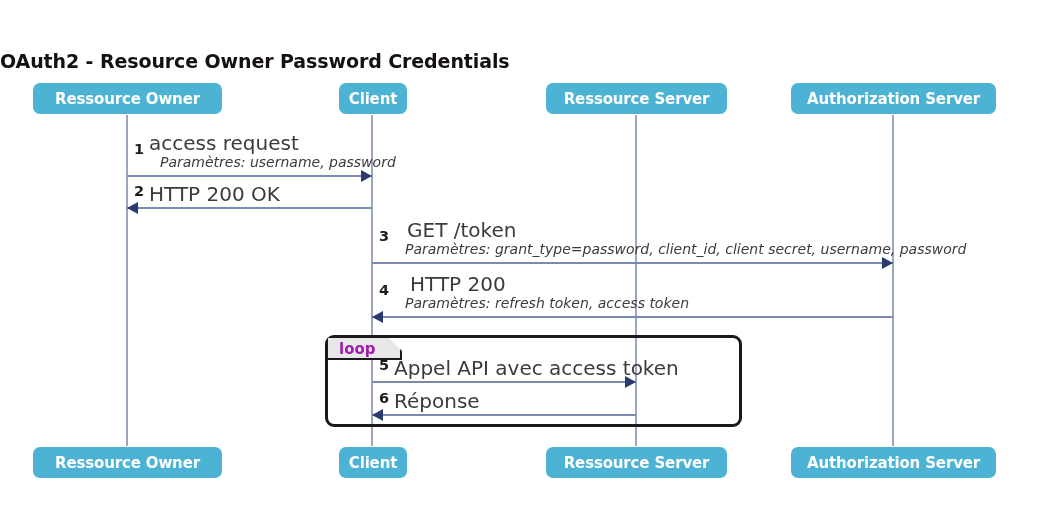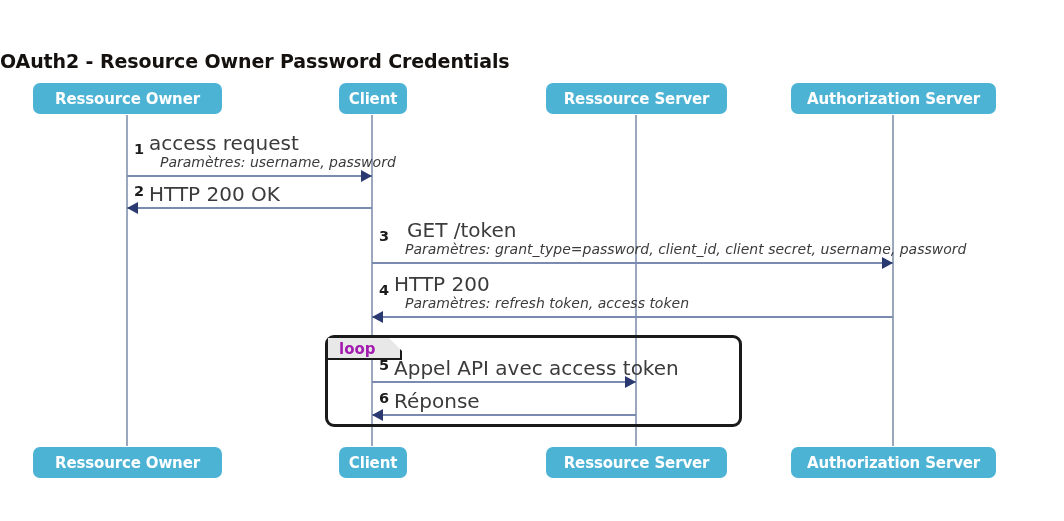--- a/index.html
+++ b/index.html
@@ -146,21 +146,21 @@
       <div class="msg-num" style="left: 134px; top: 183px;">2</div>
       <div class="msg-label" style="left: 149px; top: 182px;">HTTP 200 OK</div>
       <div class="msg-line" style="left: 372px; top: 262px; width: 521px;"></div>
       <div class="arrow-head right" style="top: 257px; left: 882px;"></div>
       <div class="msg-num" style="left: 379px; top: 228px;">3</div>
       <div class="msg-label" style="left: 400px; top: 218px; margin-left: 7px;">GET /token</div>
       <div class="msg-params" style="left: 405px; top: 241px;">Paramètres: grant_type=password, client_id, client secret, username, password</div>
       <div class="msg-line" style="left: 372px; top: 316px; width: 521px;"></div>
       <div class="arrow-head left" style="top: 311px; left: 372px;"></div>
       <div class="msg-num" style="left: 379px; top: 282px;">4</div>
-      <div class="msg-label" style="left: 394px; top: 272px;">HTTP 200</div>
+      <div class="msg-label" style="left: 410px; top: 272px;">HTTP 200</div>
       <div class="msg-params" style="left: 405px; top: 295px;">Paramètres: refresh token, access token</div>
       <div class="msg-line" style="left: 372px; top: 381px; width: 264px;"></div>
       <div class="arrow-head right" style="top: 376px; left: 625px;"></div>
       <div class="msg-num" style="left: 379px; top: 357px;">5</div>
       <div class="msg-label" style="left: 394px; top: 356px;">Appel API avec access token</div>
       <div class="msg-line" style="left: 372px; top: 414px; width: 264px;"></div>
       <div class="arrow-head left" style="top: 409px; left: 372px;"></div>
       <div class="msg-num" style="left: 379px; top: 390px;">6</div>
       <div class="msg-label" style="left: 394px; top: 389px;">Réponse</div>
     </div>

